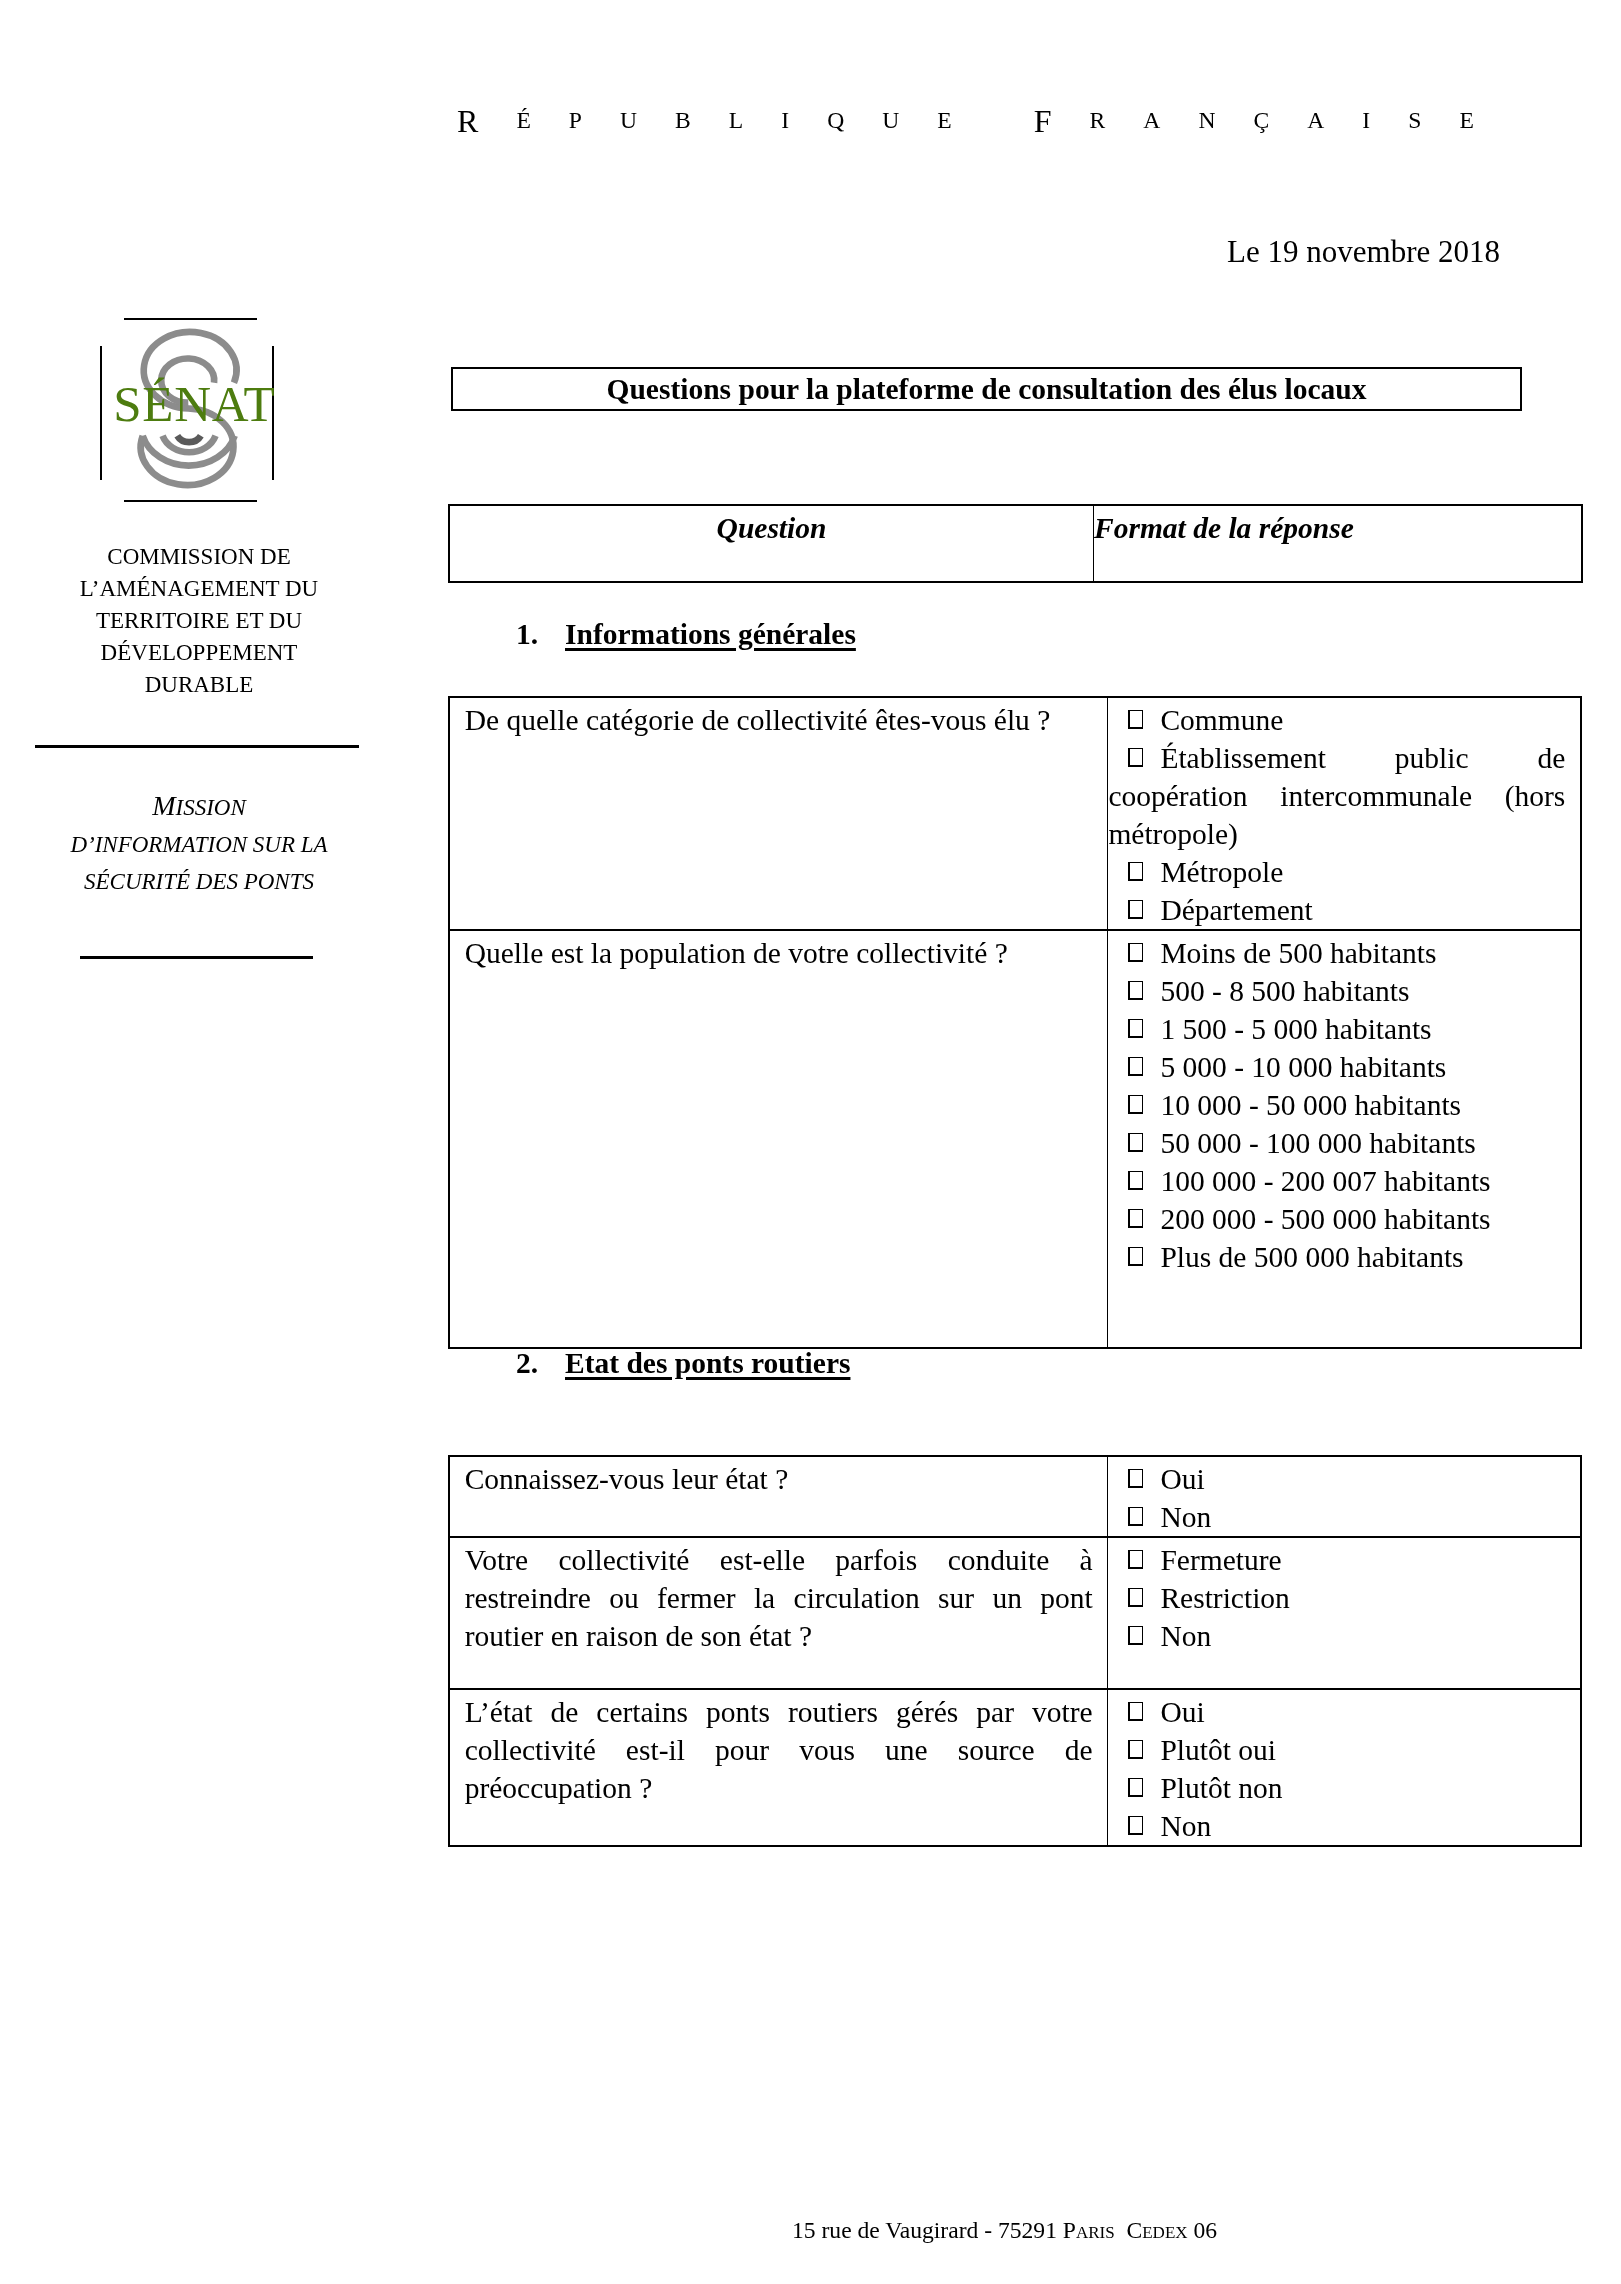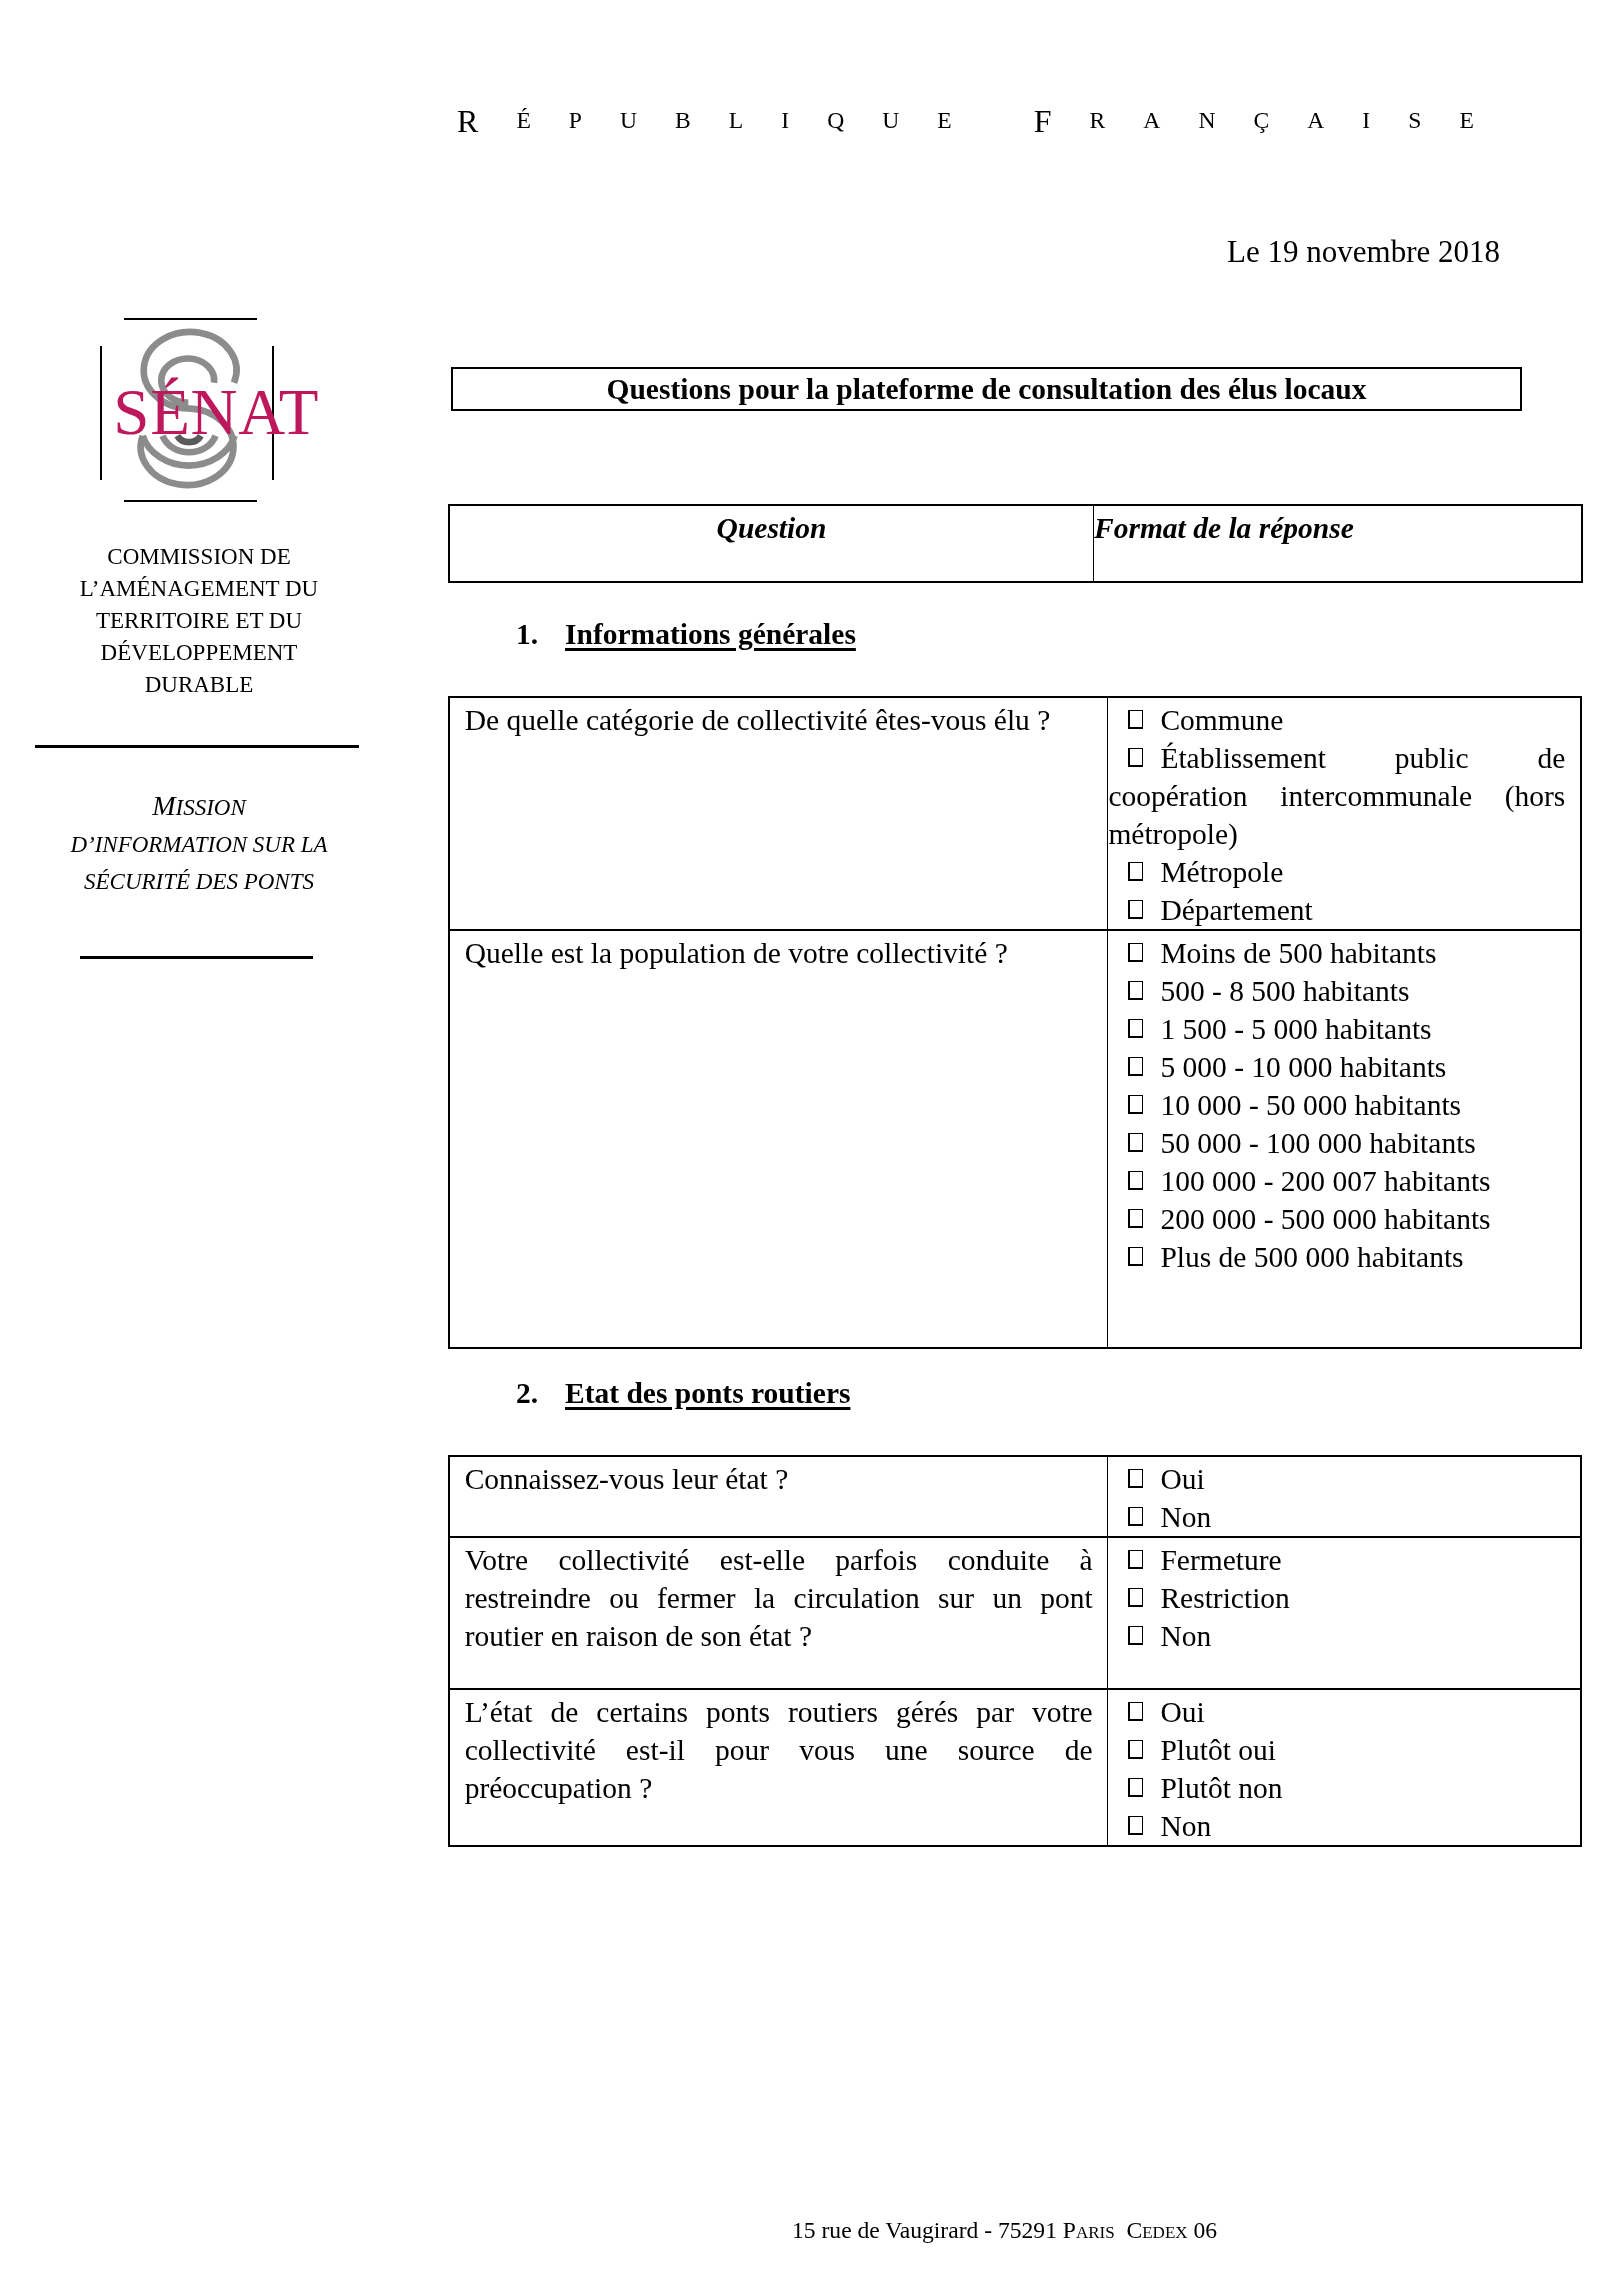--- a/index.html
+++ b/index.html
@@ -10,21 +10,21 @@
   .rf { left:457px; top:103px; width:1017px; font-size:32px; letter-spacing:0; display:flex; justify-content:space-between; }
   .rf span { display:inline-block; }
   .rf .big { font-size:32px; }
   .rf .sm { font-size:23.6px; position:relative; top:4.4px; }
 
   .date { left:1106px; top:234px; width:394px; text-align:right; font-size:31px; }
 
   .logo { left:100px; top:318px; width:184px; height:184px; }
   .logo .hbar { position:absolute; left:23.6px; width:133px; height:2.2px; background:#000; }
   .logo .vbar { position:absolute; top:28px; width:2.2px; height:134px; background:#000; }
-  .logo .word { position:absolute; left:13.3px; top:57px; font-size:65px; letter-spacing:0.7px; color:#be185d; }
+  .logo .word { position:absolute; left:13.3px; top:57px; font-size:51px; letter-spacing:0.7px; color:#4d7c0f; }
   .logo svg { position:absolute; left:0; top:0; }
 
   .commission { left:29.5px; top:541px; width:339px; text-align:center; font-size:23px; line-height:32px; text-transform:uppercase; }
   .rule1 { left:35px; top:745px; width:324px; height:2.9px; background:#000; }
   .mission { left:29.5px; top:787px; width:339px; text-align:center; font-size:23px; line-height:37px; font-style:italic; text-transform:uppercase; }
   .mission .m-big { font-size:28px; }
   .rule2 { left:80px; top:956px; width:233px; height:2.9px; background:#000; }
 
   .titlebox { left:451px; top:367px; width:1067px; height:40px; border:2.2px solid #000; text-align:center; font-weight:bold; font-size:29.5px; line-height:40px; }
 
@@ -149,21 +149,21 @@
       <div class="opt">
             <span class="box"></span>
             <span style="display:block; margin-left:-52px; text-indent:52px; text-align:justify;">200 000 - 500 000 habitants</span>
           </div>
       <div class="opt"><span class="box"></span><span>Plus de 500 000 habitants</span></div>
     </td>
   </tr>
 </tbody>
   </table>
 
-<div class="abs section" style="left:516px; top:1377px;">
+<div class="abs section" style="left:516px; top:1347px;">
   <span class="num">2.</span><span class="lbl">Etat des ponts routiers</span>
 </div>
 
 <table class="q" style="left:448px; top:1455px; width:1134px;">
   <tbody>
   <tr>
     <td class="qc" style="height:71px;">Connaissez-vous leur état ?</td>
     <td class="ac">
       <div class="opt"><span class="box"></span><span>Oui</span></div>
       <div class="opt"><span class="box"></span><span>Non</span></div>

